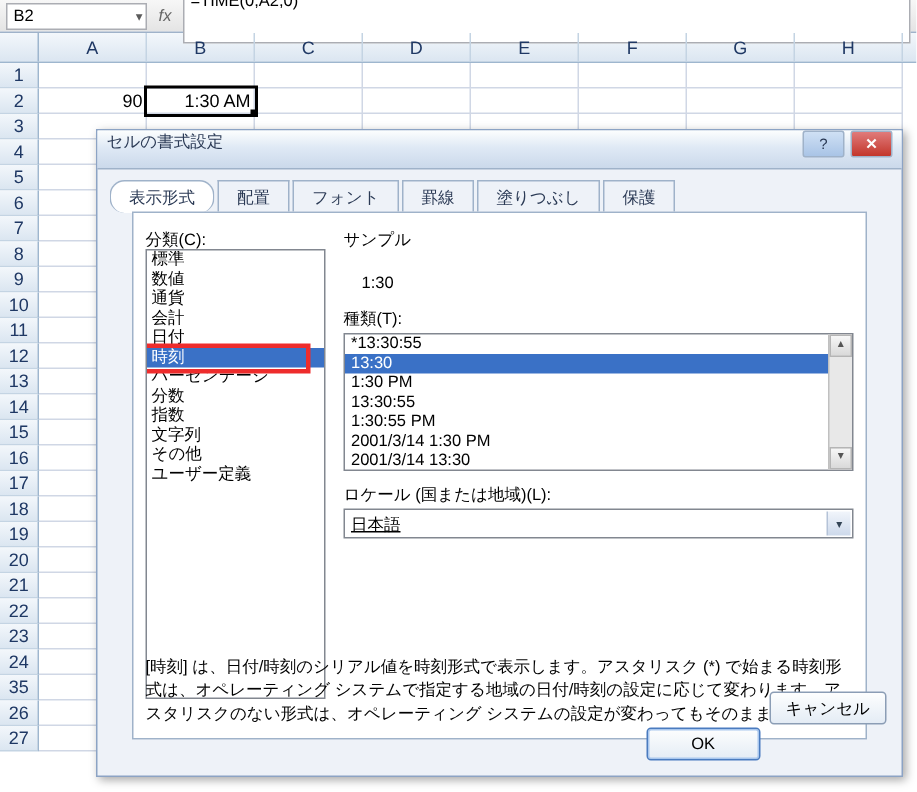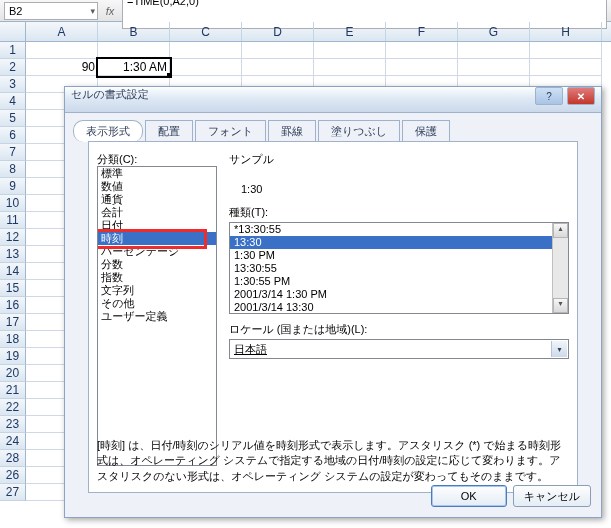--- a/index.html
+++ b/index.html
@@ -54,21 +54,21 @@
 .scroll { position: absolute; right: 0; top: 0; width: 16px; bottom: 0; background: #e8e8e8; border-left: 1px solid #c0c0c0; }
 .sbtn { height: 15px; background: linear-gradient(#f7f7f7,#d9d9d9); border: 1px solid #b5b5b5; text-align: center; font-size: 8px; color: #555; }
 .sbtn.bot { position: absolute; bottom: 0; left: 0; right: 0; }
 .locale-dd { border: 1px solid #828790; height: 20px; background: #fff; display: flex; align-items: center; padding: 0 4px; position: relative; text-decoration: underline; }
 .locale-dd .dd { position: absolute; right: 1px; top: 1px; bottom: 1px; width: 16px; background: linear-gradient(#f1f5fb,#cdd9eb); border-left: 1px solid #b5c3d8; display: flex; align-items: center; justify-content: center; color: #345; font-size: 8px; }
 
 .desc-text { position: absolute; left: 8px; right: 8px; bottom: 8px; line-height: 1.4; }
 
 .buttons { position: absolute; right: 10px; bottom: 10px; display: flex; gap: 6px; }
 .btn { min-width: 76px; height: 22px; border: 1px solid #8b9db5; background: linear-gradient(#fdfefe,#e4ecf5); border-radius: 3px; padding: 0 10px; font-size: 11px; }
-.btn.default { border: 1px solid #4a7bbf; box-shadow: 0 0 0 1px #a9c7ee inset; }
+.btn.default { border: 1px solid #4a7bbf; box-shadow: 0 0 0 1px #a9c7ee inset; margin-top: 24px; }
 </style>
 </head>
 <body>
 
 <div class="top-bar">
   <div class="namebox">
     <span>B2</span>
     <span class="dd">▾</span>
   </div>
   <div class="fx">fx</div>
@@ -108,21 +108,21 @@
       <div class="rowh">15</div>
       <div class="rowh">16</div>
       <div class="rowh">17</div>
       <div class="rowh">18</div>
       <div class="rowh">19</div>
       <div class="rowh">20</div>
       <div class="rowh">21</div>
       <div class="rowh">22</div>
       <div class="rowh">23</div>
       <div class="rowh">24</div>
-      <div class="rowh">28</div>
+      <div class="rowh">35</div>
       <div class="rowh">26</div>
       <div class="rowh">27</div>
     </div>
   <div class="cells">
       <div class="cell-row">
         <div class="cell"></div>
         <div class="cell"></div>
         <div class="cell"></div>
         <div class="cell"></div>
         <div class="cell"></div>

